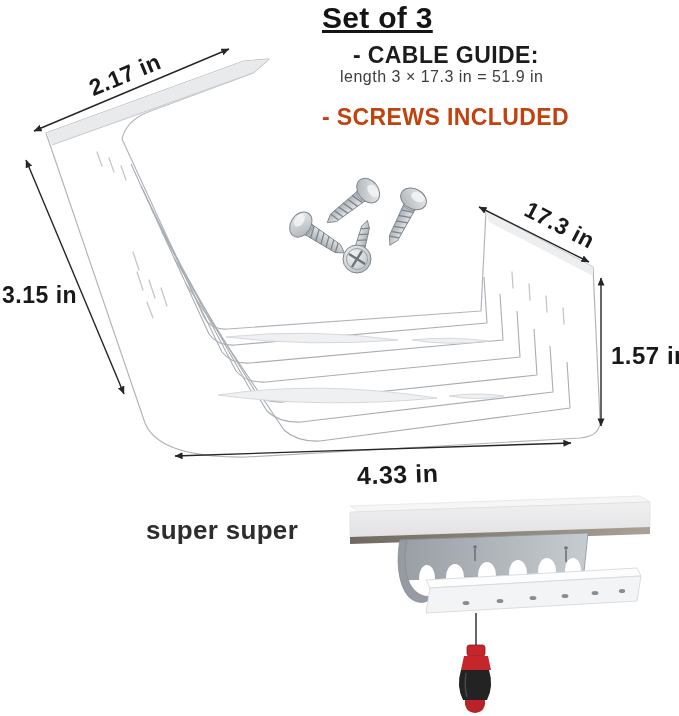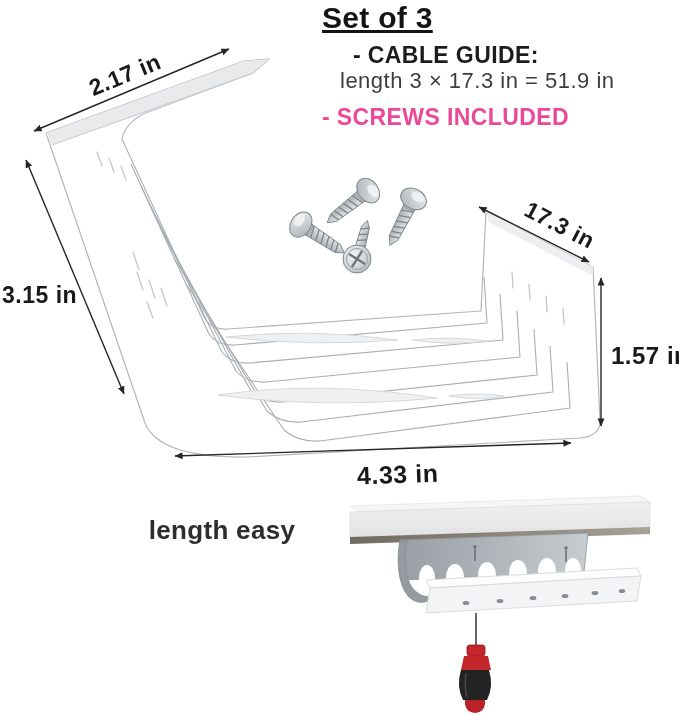--- a/index.html
+++ b/index.html
@@ -4,22 +4,22 @@
 <style>
   html,body{margin:0;padding:0;background:#ffffff;}
   .canvas{
     position:relative;width:679px;height:716px;background:#ffffff;overflow:hidden;
     font-family:"Liberation Sans",sans-serif;color:#1b1b1b;
   }
   .canvas svg{position:absolute;left:0;top:0;}
   .header{position:absolute;left:321px;top:0;width:356px;}
   .title{position:absolute;left:1px;top:1px;font-size:30px;font-weight:700;color:#141414;letter-spacing:.3px;white-space:nowrap;text-decoration:underline;}
   .bullet1{position:absolute;left:1px;top:42px;font-size:23px;font-weight:700;color:#1c1c1c;letter-spacing:.4px;white-space:nowrap;margin-left:31px;}
-  .bullet-detail{position:absolute;left:19px;top:68px;font-size:22px;font-weight:400;color:#3d3d3d;letter-spacing:.5px;white-space:nowrap;}
-  .bullet2{position:absolute;left:1px;top:104px;font-size:23px;font-weight:700;color:#ec4899;letter-spacing:.4px;white-space:nowrap;}
+  .bullet-detail{position:absolute;left:19px;top:68px;font-size:16px;font-weight:400;color:#3d3d3d;letter-spacing:.5px;white-space:nowrap;}
+  .bullet2{position:absolute;left:1px;top:104px;font-size:23px;font-weight:700;color:#c2410c;letter-spacing:.4px;white-space:nowrap;}
   .caption{position:absolute;left:103px;top:512px;width:238px;text-align:center;
     font-size:26px;font-weight:700;color:#2d2d2d;line-height:36px;letter-spacing:.3px;}
   .dim-label{font-family:"Liberation Sans",sans-serif;font-weight:700;fill:#191919;letter-spacing:.5px;}
 </style>
 </head>
 <body>
 
 <div class="canvas">
 
   <svg width="679" height="716" viewBox="0 0 679 716">
@@ -175,16 +175,16 @@
   </svg>
 
   <div class="header">
     <div class="title">Set of 3</div>
     <div class="bullet1">- CABLE GUIDE:</div>
     <div class="bullet-detail">length 3 × 17.3 in = 51.9 in</div>
     <div class="bullet2">- SCREWS INCLUDED</div>
   </div>
 
   <div class="caption">
-    <div>length easy</div>
+    <div>super super</div>
   </div>
 
 </div>
 
 </body></html>

